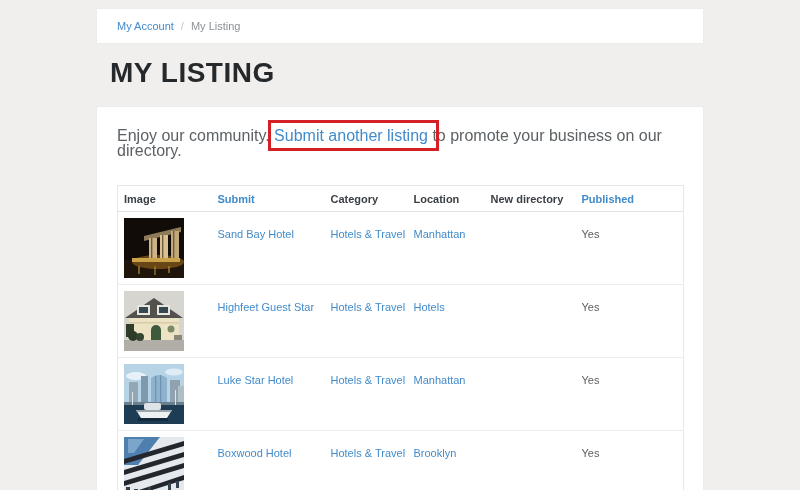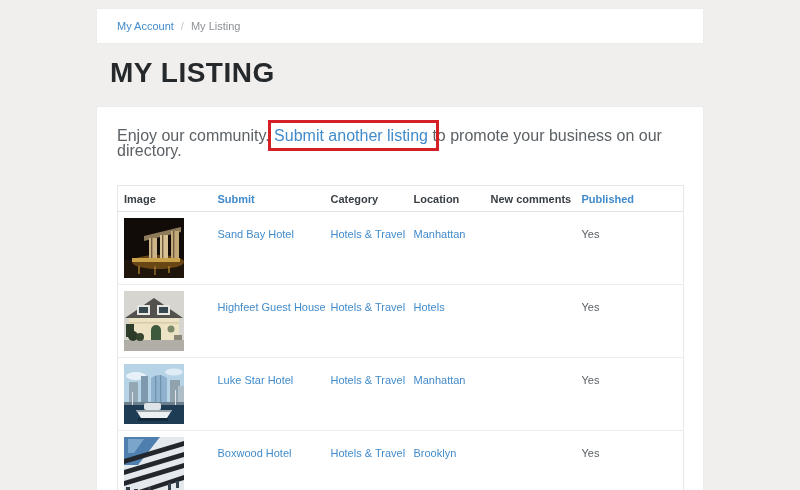--- a/index.html
+++ b/index.html
@@ -91,21 +91,21 @@
         <col class="col-location">
           <col class="col-comments">
           <col class="col-published">
       </colgroup>
       <thead>
         <tr>
           <th>Image</th>
           <th class="sortable">Submit</th>
           <th>Category</th>
           <th>Location</th>
-          <th>New comments</th>
+          <th>New directory</th>
           <th class="sortable">Published</th>
         </tr>
       </thead>
       <tbody>
 
         <tr>
           <td>
             <a class="thumb">
               <svg viewBox="0 0 60 60">
                 <rect width="60" height="60" fill="#110c07"></rect>
@@ -147,21 +147,21 @@
                 <rect x="5" y="31" width="50" height="1.5" fill="#d8cba6"></rect>
                 <path d="M27 49 v-10 a5 5 0 0 1 10 0 v10 z" fill="#3e5a3c"></path>
                 <circle cx="47" cy="38" r="3.5" fill="#7d8a6a"></circle>
                 <rect x="2" y="33" width="8" height="13" fill="#2f3d2b"></rect>
                 <circle cx="9" cy="45" r="5" fill="#2c3a28"></circle>
                 <circle cx="16" cy="46" r="4" fill="#36452f"></circle>
                 <rect x="50" y="44" width="8" height="5" fill="#8a8678"></rect>
               </svg>
             </a>
           </td>
-          <td class="cell-text"><a>Highfeet Guest House</a></td>
+          <td class="cell-text"><a>Highfeet Guest Star</a></td>
           <td class="cell-text"><a>Hotels &amp; Travel</a></td>
           <td class="cell-text"><a>Hotels</a></td>
           <td class="cell-text"></td>
           <td class="cell-text">Yes</td>
         </tr>
 
         <tr>
           <td>
             <a class="thumb">
               <svg viewBox="0 0 60 60">

